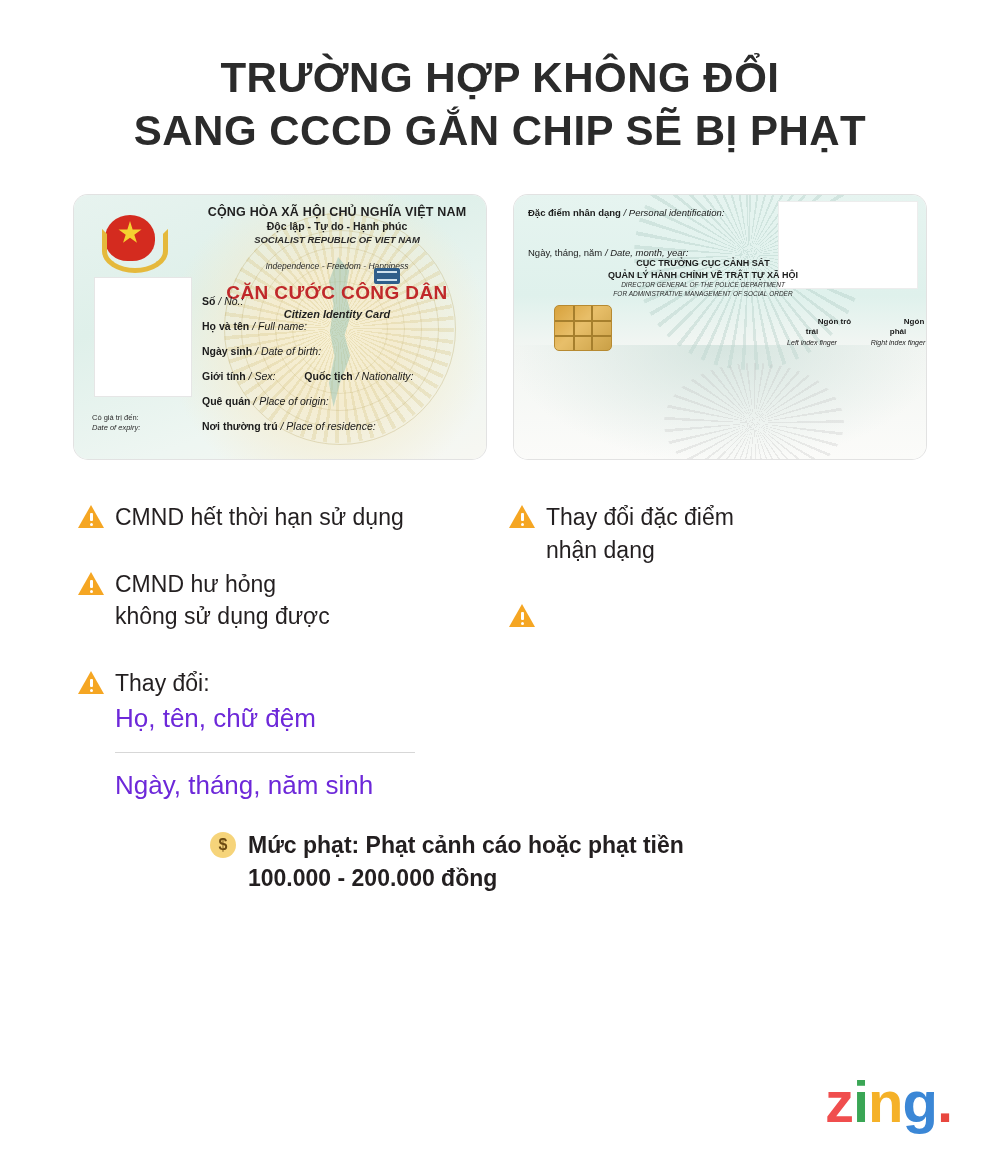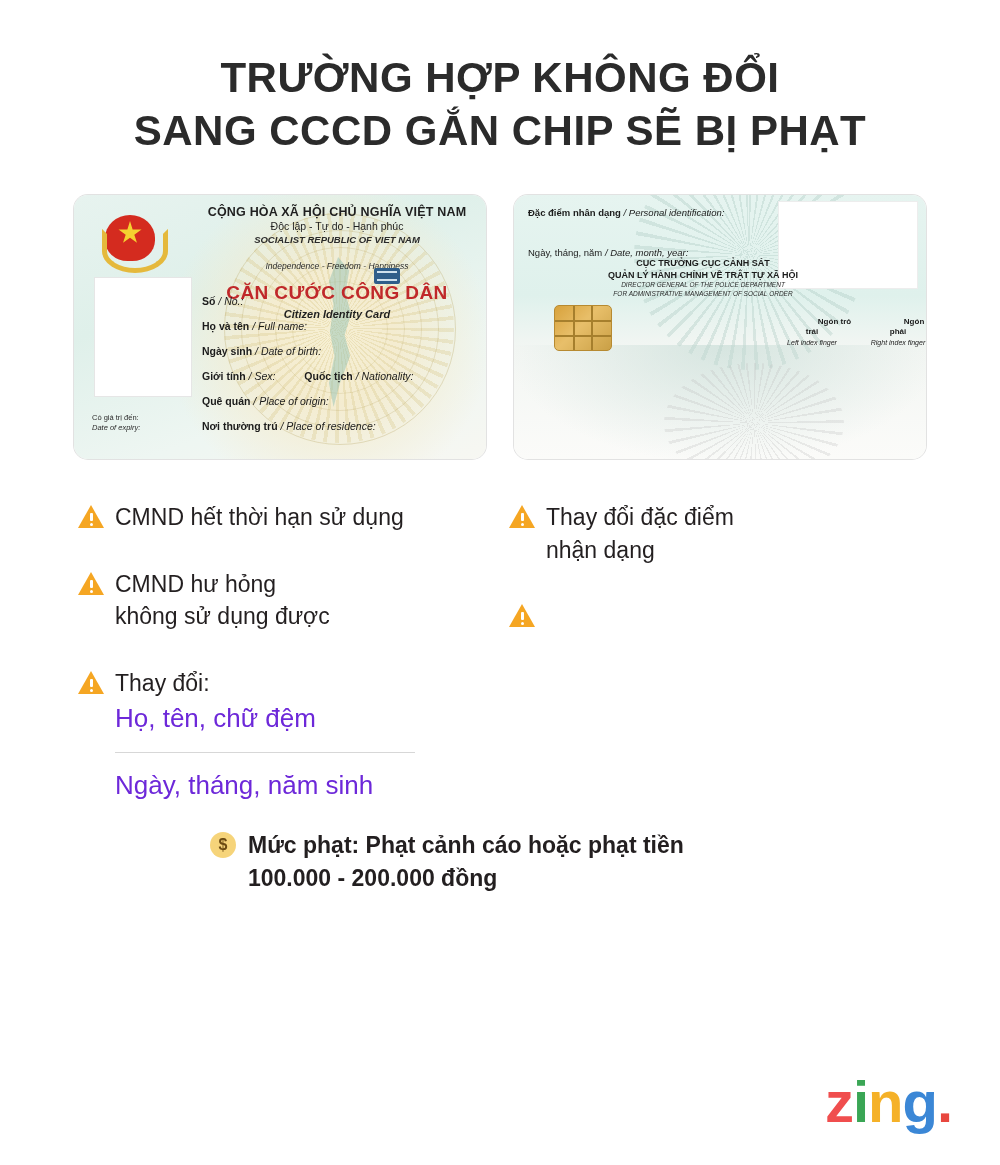--- a/index.html
+++ b/index.html
@@ -116,21 +116,21 @@
     text-align: center;
   }
   .t-country {
     font-size: 12.5px;
     font-weight: bold;
     color: #1f1f1f;
     letter-spacing: .2px;
   }
   .t-motto {
     font-size: 10.5px;
-    font-weight: normal;
+    font-weight: bold;
     color: #1f1f1f;
     margin-top: 1px;
   }
   .t-country-en {
     font-size: 9.5px;
     font-style: italic;
     font-weight: bold;
     color: #2a2a2a;
     margin-top: 2px;
   }

